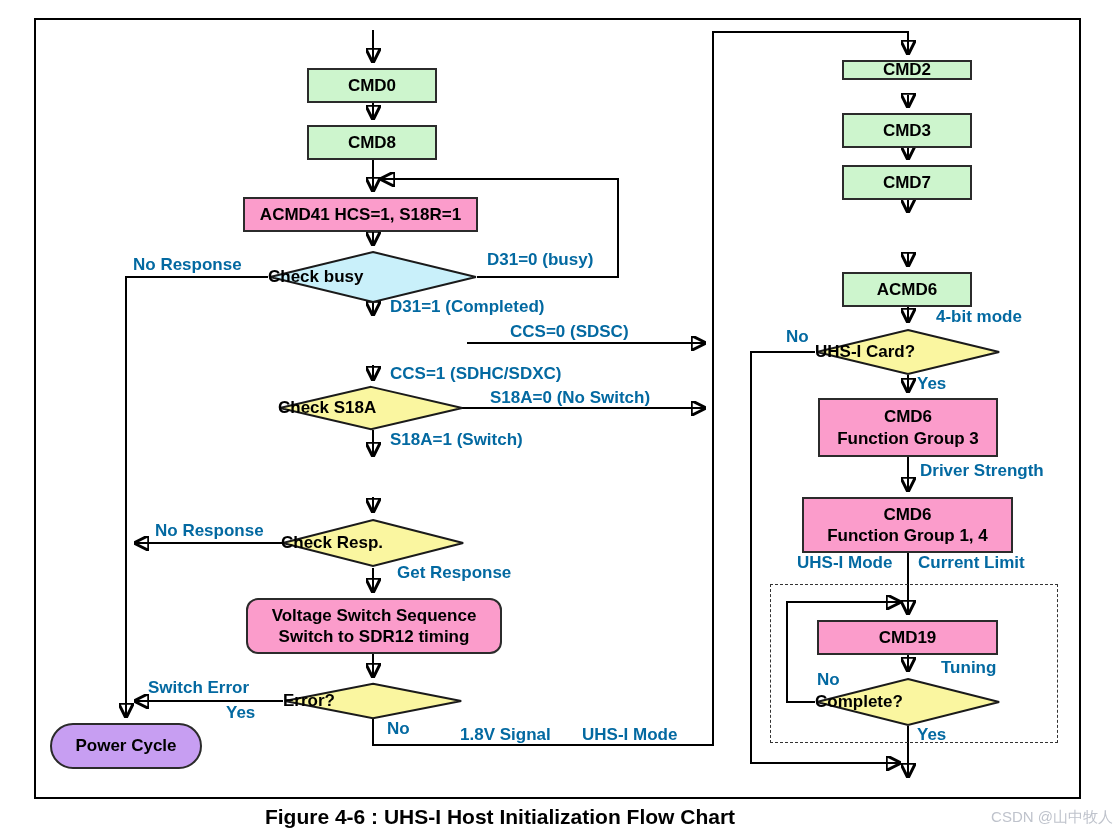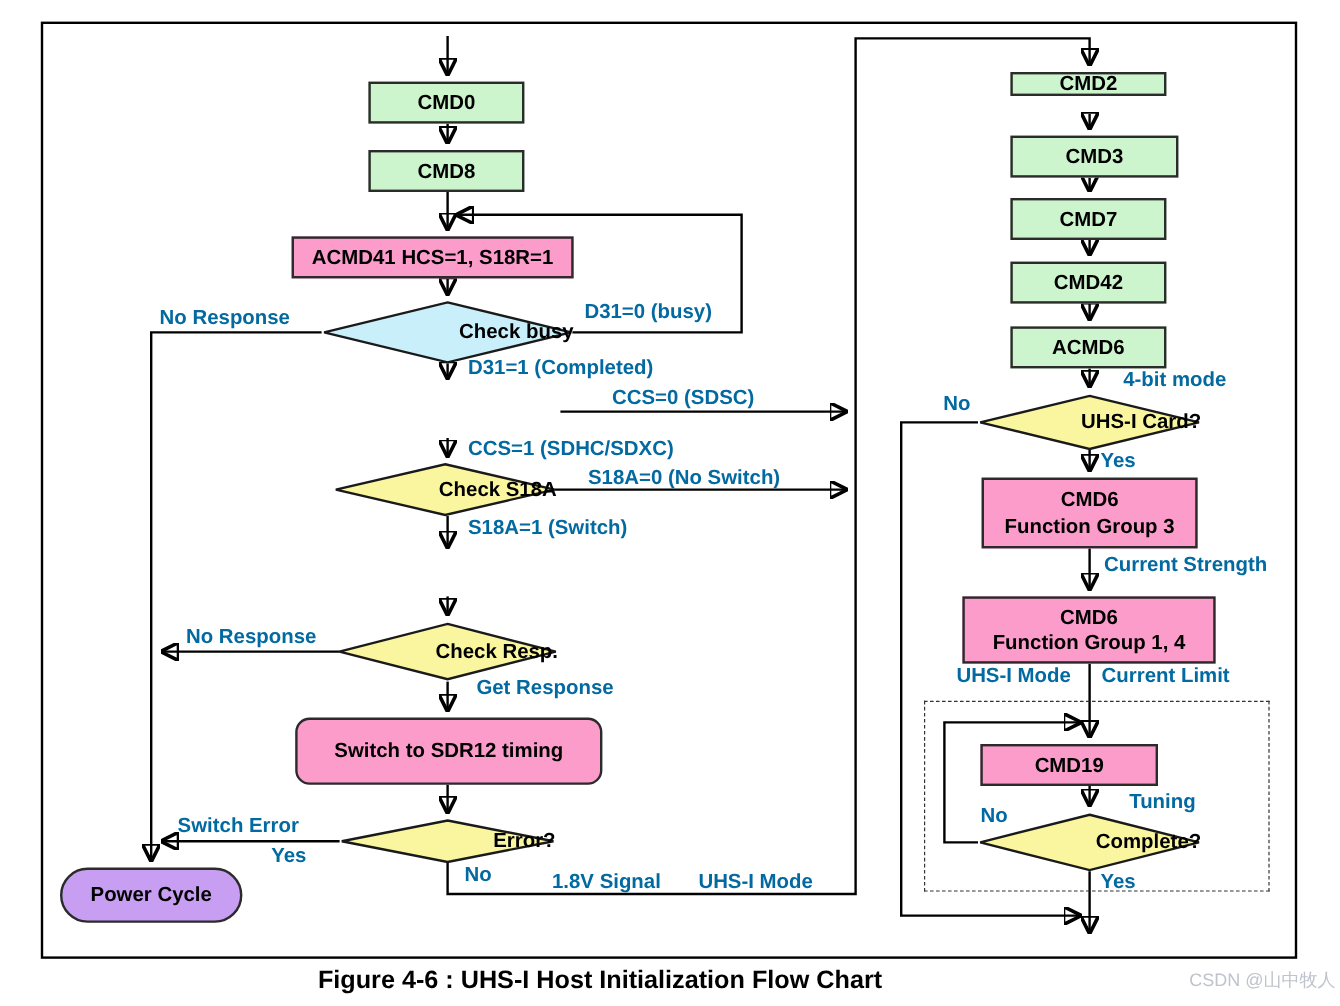--- a/index.html
+++ b/index.html
@@ -6,21 +6,21 @@
   body{width:1117px;height:838px;position:relative;font-family:"Liberation Sans",sans-serif;-webkit-font-smoothing:antialiased;}
   .stage{position:absolute;left:0;top:0;width:1117px;height:838px;border-radius:14px;}
   .border-frame{position:absolute;left:34px;top:18px;width:1047px;height:781px;border:2px solid #000;box-sizing:border-box;}
   svg.wires{position:absolute;left:0;top:0;width:1117px;height:838px;}
   svg.wires path{stroke:#000;stroke-width:2;fill:none;}
   .box{position:absolute;box-sizing:border-box;border:2px solid #2b2b2b;display:flex;flex-direction:column;align-items:center;justify-content:center;font-weight:bold;font-size:17px;color:#000;text-align:center;line-height:1.25;}
   .green{background:var(--green-box);}
   .pink{background:var(--pink-box);}
   .round{border-radius:12px;}
   .pill{position:absolute;box-sizing:border-box;border:2px solid #2b2b2b;border-radius:23px;background:var(--purple-pill);display:flex;align-items:center;justify-content:center;font-weight:bold;font-size:17px;}
-  .diamond{position:absolute;display:flex;align-items:center;justify-content:flex-end;font-weight:bold;font-size:17px;color:#000;}
+  .diamond{position:absolute;display:flex;align-items:center;justify-content:flex-start;font-weight:bold;font-size:17px;color:#000;}
   .diamond svg{position:absolute;left:0;top:0;width:100%;height:100%;overflow:visible;}
   .diamond polygon{stroke:#1a1a1a;stroke-width:2;vector-effect:non-scaling-stroke;}
   .diamond.yellow polygon{fill:var(--yellow-diamond);}
   .diamond.cyan polygon{fill:var(--cyan-diamond);}
   .diamond span{position:relative;}
   .lbl{position:absolute;font-weight:bold;font-size:17px;color:#0369a1;white-space:nowrap;}
   .hl{background:var(--cmd11-highlight);padding:0 3px;}
   .caption{position:absolute;left:0;top:805px;width:1000px;text-align:center;font-weight:bold;font-size:21px;color:#000;}
   .watermark{position:absolute;right:4px;top:808px;font-size:15px;color:var(--watermark);}
   .dashed-rect{position:absolute;left:770px;top:584px;width:288px;height:159px;border:1.5px dashed #333;box-sizing:border-box;}
@@ -99,20 +99,21 @@
   <div class="box green" style="left:307px;top:68px;width:130px;height:35px">
       <span>CMD0</span>
     </div>
   <div class="box green" style="left:307px;top:125px;width:130px;height:35px">
       <span>CMD8</span>
     </div>
   <div class="box pink" style="left:243px;top:197px;width:235px;height:35px">
       <span>ACMD41 HCS=1, S18R=1</span>
     </div>
   <div class="box pink round" style="left:246px;top:598px;width:256px;height:56px">
+    <span>Voltage Switch Sequence</span>
     <span>Switch to SDR12 timing</span>
   </div>
   <div class="pill" style="left:50px;top:723px;width:152px;height:46px">
       <span>Power Cycle</span>
     </div>
 
   <div class="diamond cyan" style="left:268px;top:251px;width:210px;height:52px">
     <svg viewBox="0 0 100 50" preserveAspectRatio="none">
         <polygon points="50,1 99,25 50,49 1,25"></polygon>
       </svg>
@@ -133,49 +134,46 @@
   <div class="diamond yellow" style="left:283px;top:683px;width:180px;height:36px">
     <svg viewBox="0 0 100 50" preserveAspectRatio="none">
         <polygon points="50,1 99,25 50,49 1,25"></polygon>
       </svg>
     <span>Error?</span>
   </div>
 
   <div class="box green" style="left:842px;top:60px;width:130px;height:20px">
       <span>CMD2</span>
     </div>
-  <div class="box green" style="left:842px;top:113px;width:140px;height:35px">
+  <div class="box green" style="left:842px;top:113px;width:130px;height:35px">
       <span>CMD3</span>
     </div>
   <div class="box green" style="left:842px;top:165px;width:130px;height:35px">
       <span>CMD7</span>
-    </div>
-  <div class="box green" style="left:842px;top:218px;width:130px;height:35px">
-      <span>CMD42</span>
     </div>
   <div class="box green" style="left:842px;top:272px;width:130px;height:35px">
       <span>ACMD6</span>
     </div>
 
   <div class="diamond yellow" style="left:815px;top:329px;width:186px;height:46px">
     <svg viewBox="0 0 100 50" preserveAspectRatio="none">
         <polygon points="50,1 99,25 50,49 1,25"></polygon>
       </svg>
     <span>UHS-I Card?</span>
   </div>
 
   <div class="box pink" style="left:818px;top:398px;width:180px;height:59px">
     <span>CMD6</span>
     <span>Function Group 3</span>
   </div>
   <div class="box pink" style="left:802px;top:497px;width:211px;height:56px">
     <span>CMD6</span>
     <span>Function Group 1, 4</span>
   </div>
-  <div class="box pink" style="left:817px;top:620px;width:148px;height:35px">
+  <div class="box pink" style="left:817px;top:620px;width:181px;height:35px">
       <span>CMD19</span>
     </div>
 
   <div class="diamond yellow" style="left:815px;top:678px;width:186px;height:48px">
     <svg viewBox="0 0 100 50" preserveAspectRatio="none">
         <polygon points="50,1 99,25 50,49 1,25"></polygon>
       </svg>
     <span>Complete?</span>
   </div>
 
@@ -189,21 +187,21 @@
   <div class="lbl" style="left:155px;top:521px">No Response</div>
   <div class="lbl" style="left:397px;top:563px">Get Response</div>
   <div class="lbl" style="left:148px;top:678px">Switch Error</div>
   <div class="lbl" style="left:226px;top:703px">Yes</div>
   <div class="lbl" style="left:387px;top:719px">No</div>
   <div class="lbl" style="left:460px;top:725px">1.8V Signal</div>
   <div class="lbl" style="left:582px;top:725px">UHS-I Mode</div>
   <div class="lbl" style="left:936px;top:307px">4-bit mode</div>
   <div class="lbl" style="left:786px;top:327px">No</div>
   <div class="lbl" style="left:917px;top:374px">Yes</div>
-  <div class="lbl" style="left:920px;top:461px">Current Strength</div>
+  <div class="lbl" style="left:920px;top:461px">Driver Strength</div>
   <div class="lbl" style="left:797px;top:553px">UHS-I Mode</div>
   <div class="lbl" style="left:918px;top:553px">Current Limit</div>
   <div class="lbl" style="left:941px;top:658px">Tuning</div>
   <div class="lbl" style="left:817px;top:670px">No</div>
   <div class="lbl" style="left:917px;top:725px">Yes</div>
 
 </div>
 
 <div class="caption">Figure 4-6 : UHS-I Host Initialization Flow Chart</div>
 <div class="watermark">CSDN @山中牧人</div>

